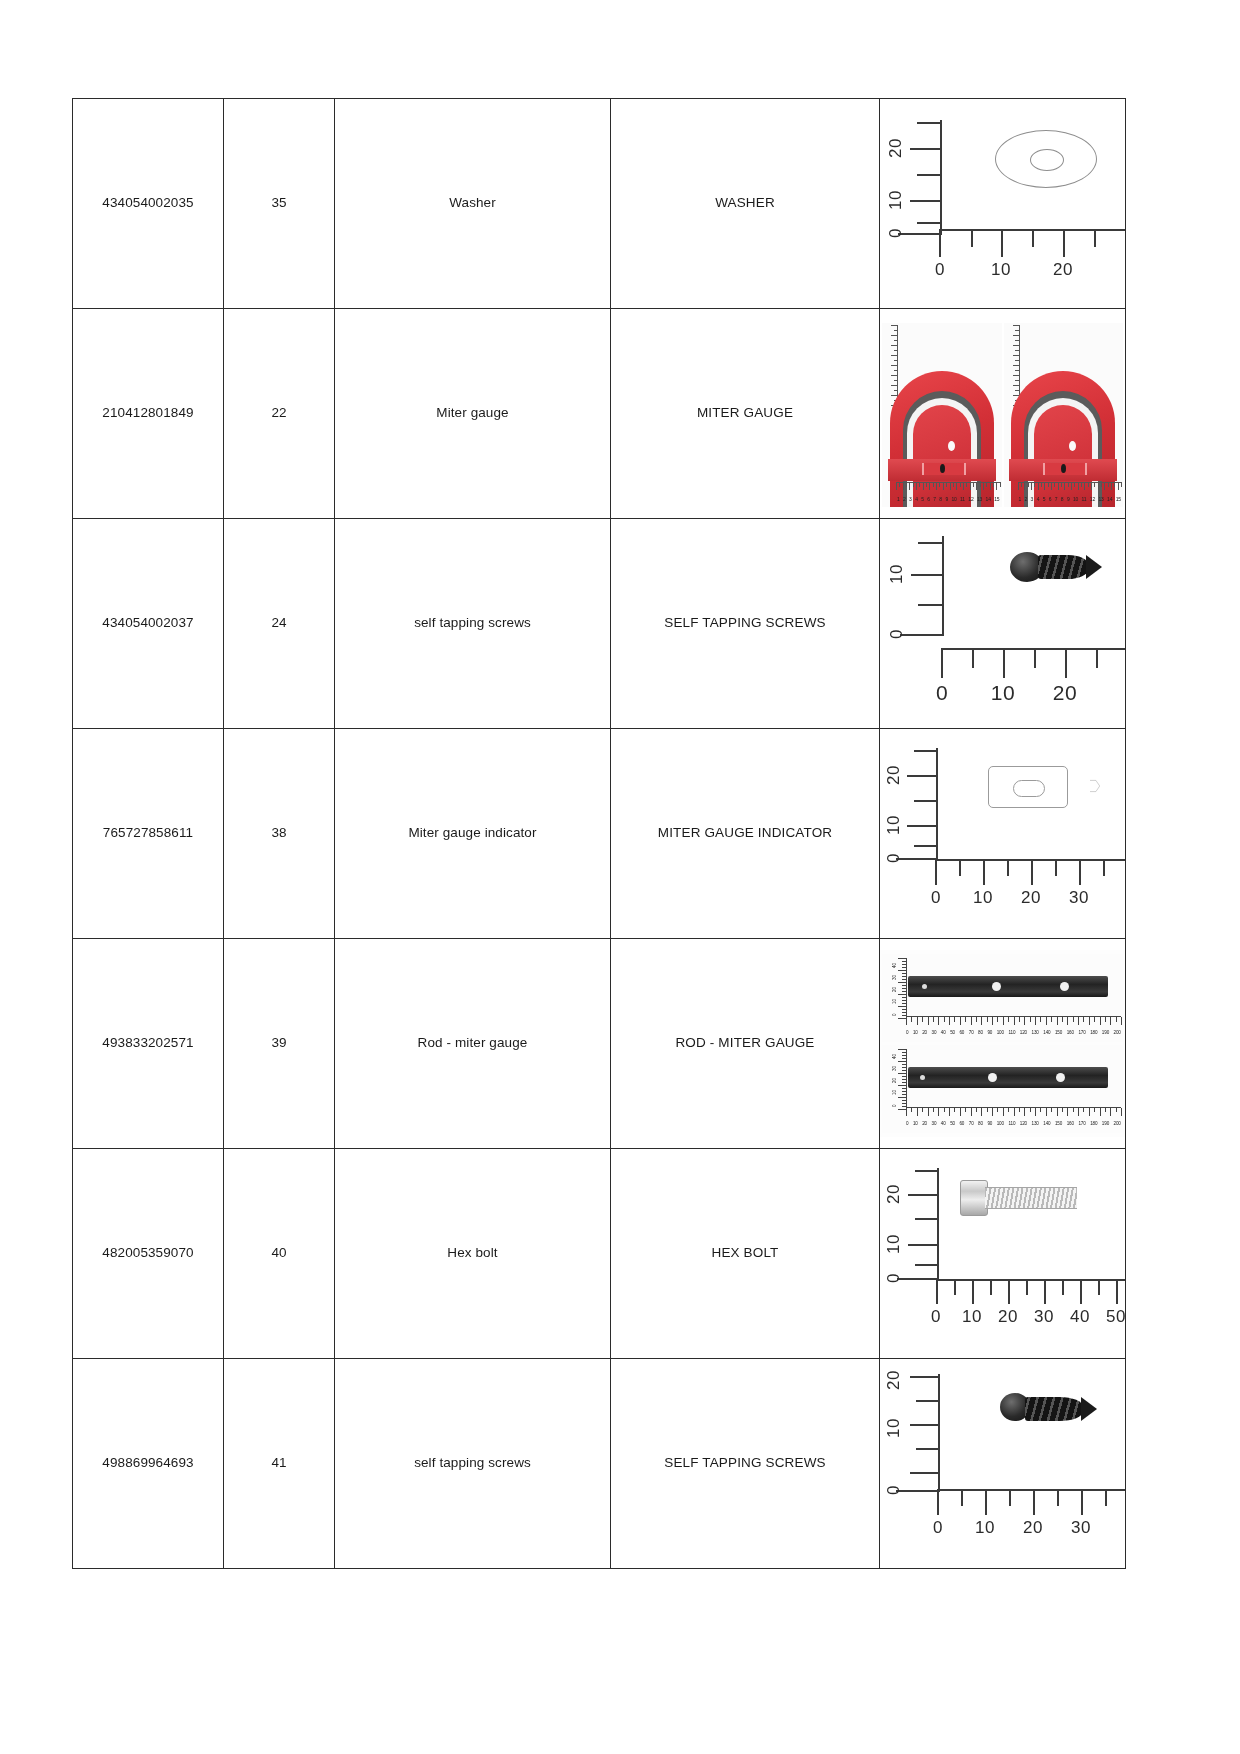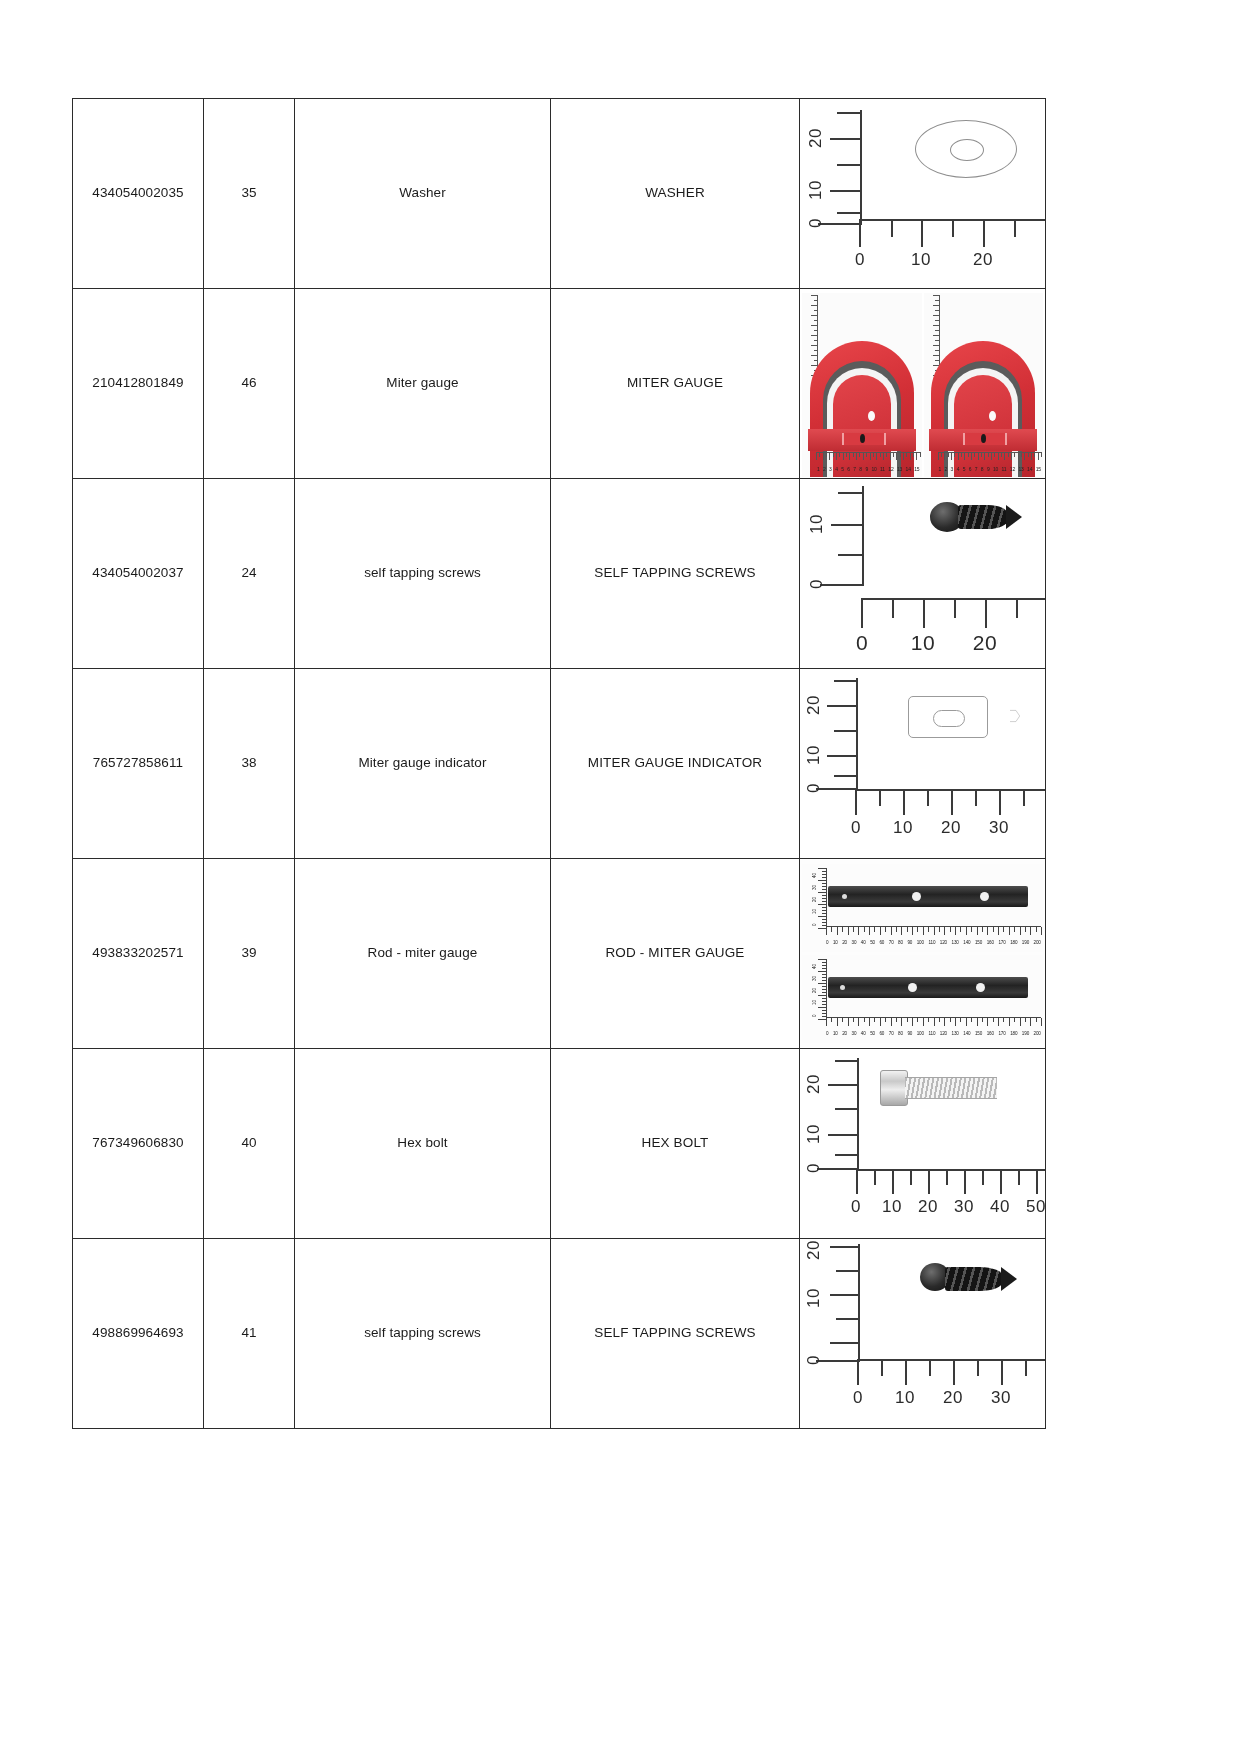--- a/index.html
+++ b/index.html
@@ -25,21 +25,21 @@
   .parts-table {
     position: absolute;
     left: 72px;
     top: 98px;
     width: 960px;
     border-collapse: collapse;
     table-layout: fixed;
   }
   .parts-table td {
     border: 1.4px solid #2b2b2b;
-    padding: 1px;
+    padding: 11px;
     vertical-align: middle;
     text-align: center;
     height: 187px;
     background: #fff;
   }
   .col-partno { width: 128px; }
   .col-item   { width: 88px; }
   .col-desc   { width: 253px; }
   .col-descu  { width: 246px; }
   .col-img    { width: 245px; }
@@ -456,21 +456,21 @@
             </div>
           </div>
         </td>
       </tr>
 
       <tr>
         <td class="col-partno">
           <div class="cell-text partno">210412801849</div>
         </td>
         <td class="col-item">
-          <div class="cell-text item">46</div>
+          <div class="cell-text item">22</div>
         </td>
         <td class="col-desc">
           <div class="cell-text desc">Miter gauge</div>
         </td>
         <td class="col-descu">
           <div class="cell-text descu">MITER GAUGE</div>
         </td>
         <td class="col-img img-cell">
           <div class="fig photo-bg">
             <div class="photo-pair">
@@ -992,21 +992,21 @@
                   </div>
               </div>
 
             </div>
           </div>
         </td>
       </tr>
 
       <tr>
         <td class="col-partno">
-          <div class="cell-text partno">767349606830</div>
+          <div class="cell-text partno">482005359070</div>
         </td>
         <td class="col-item">
           <div class="cell-text item">40</div>
         </td>
         <td class="col-desc">
           <div class="cell-text desc">Hex bolt</div>
         </td>
         <td class="col-descu">
           <div class="cell-text descu">HEX BOLT</div>
         </td>

